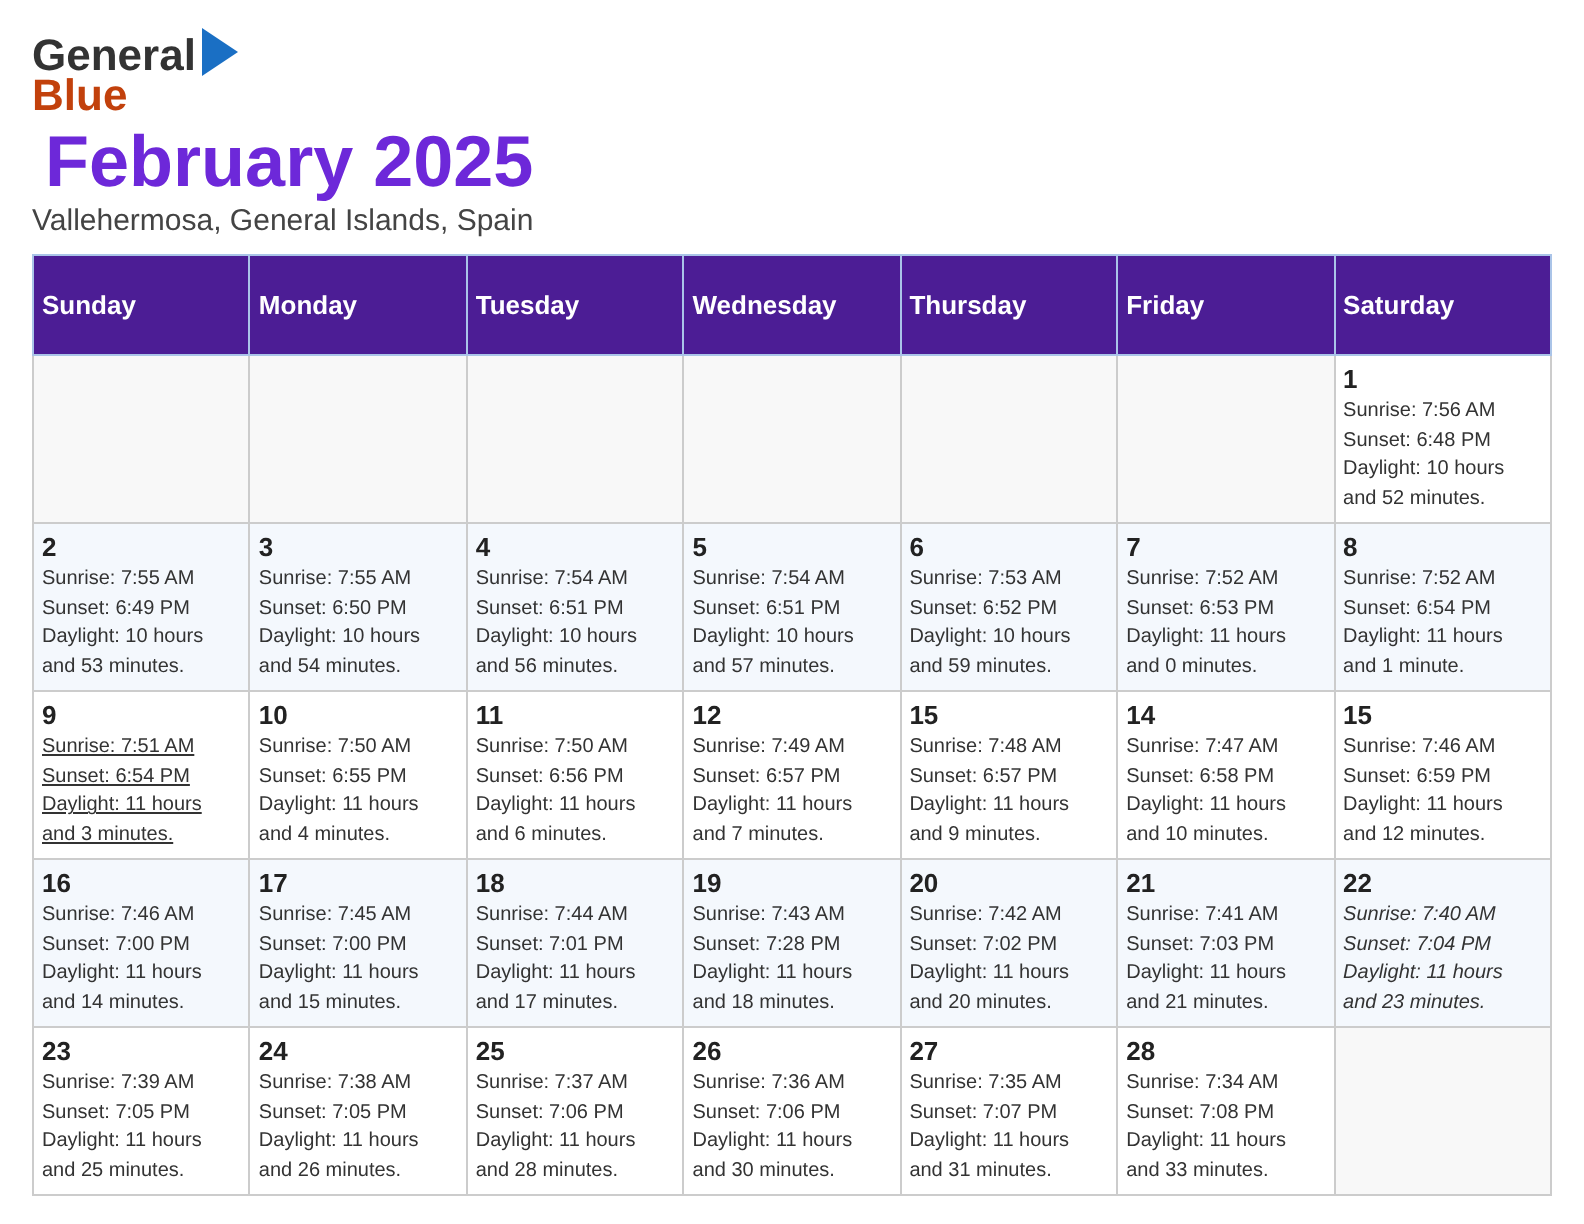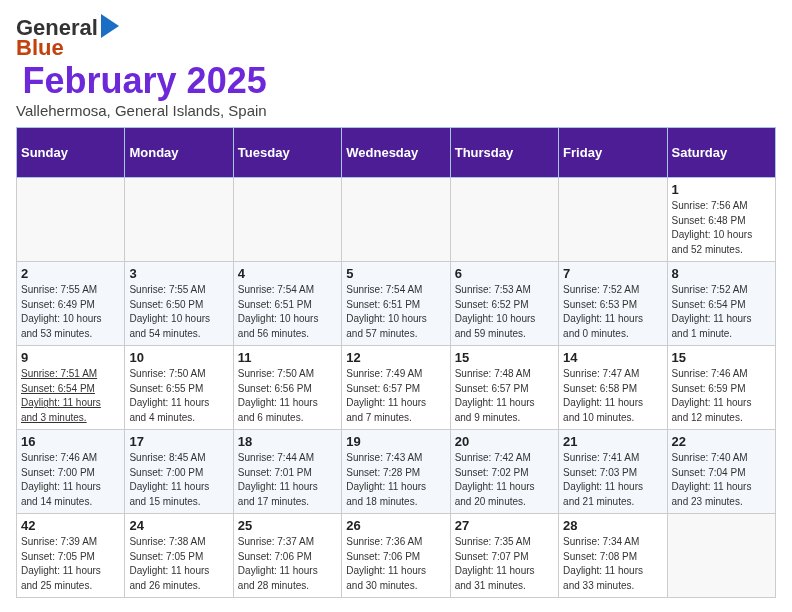--- a/index.html
+++ b/index.html
@@ -243,21 +243,21 @@
       <tr>
         <td>
           <span class="day-number">16</span>
           <div class="day-info" style="white-space: pre-line;">Sunrise: 7:46 AM
 Sunset: 7:00 PM
 Daylight: 11 hours
 and 14 minutes.</div>
         </td>
         <td>
           <span class="day-number">17</span>
-          <div class="day-info" style="white-space: pre-line;">Sunrise: 8:45 AM
+          <div class="day-info" style="white-space: pre-line;">Sunrise: 7:45 AM
 Sunset: 7:00 PM
 Daylight: 11 hours
 and 15 minutes.</div>
         </td>
         <td>
           <span class="day-number">18</span>
           <div class="day-info" style="white-space: pre-line;">Sunrise: 7:44 AM
 Sunset: 7:01 PM
 Daylight: 11 hours
 and 17 minutes.</div>
@@ -278,29 +278,29 @@
         </td>
         <td>
           <span class="day-number">21</span>
           <div class="day-info" style="white-space: pre-line;">Sunrise: 7:41 AM
 Sunset: 7:03 PM
 Daylight: 11 hours
 and 21 minutes.</div>
         </td>
         <td>
           <span class="day-number">22</span>
-          <div class="day-info" style="white-space: pre-line;">Sunrise: 7:40 AM
+          <div class="day-info" style="white-space: pre-line; font-style: italic;">Sunrise: 7:40 AM
 Sunset: 7:04 PM
 Daylight: 11 hours
 and 23 minutes.</div>
         </td>
       </tr>
       <tr>
         <td>
-          <span class="day-number">42</span>
+          <span class="day-number">23</span>
           <div class="day-info" style="white-space: pre-line;">Sunrise: 7:39 AM
 Sunset: 7:05 PM
 Daylight: 11 hours
 and 25 minutes.</div>
         </td>
         <td>
           <span class="day-number">24</span>
           <div class="day-info" style="white-space: pre-line;">Sunrise: 7:38 AM
 Sunset: 7:05 PM
 Daylight: 11 hours

